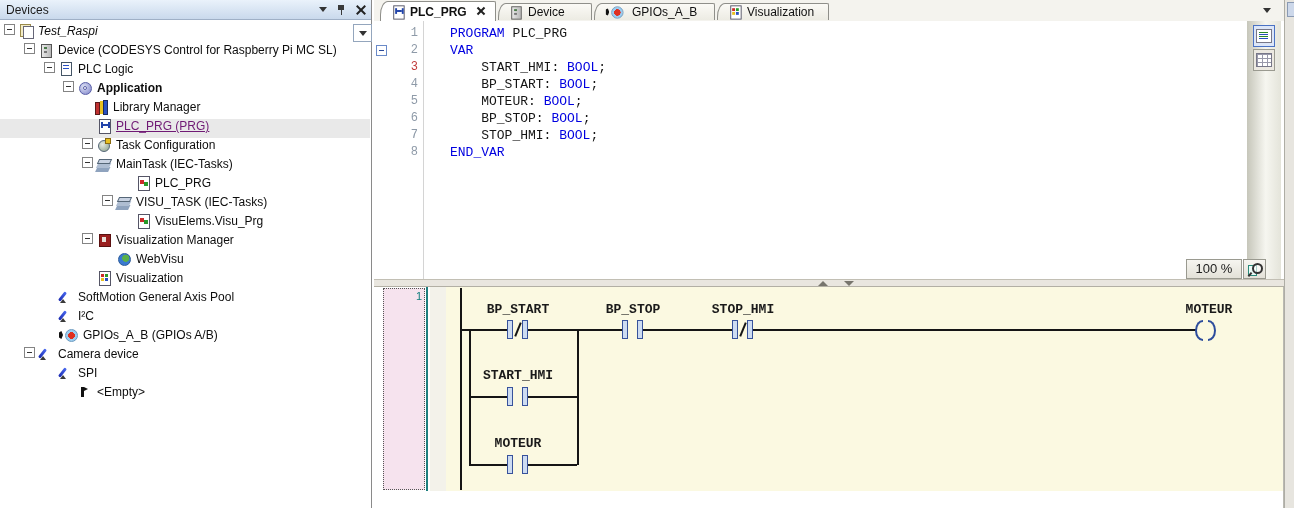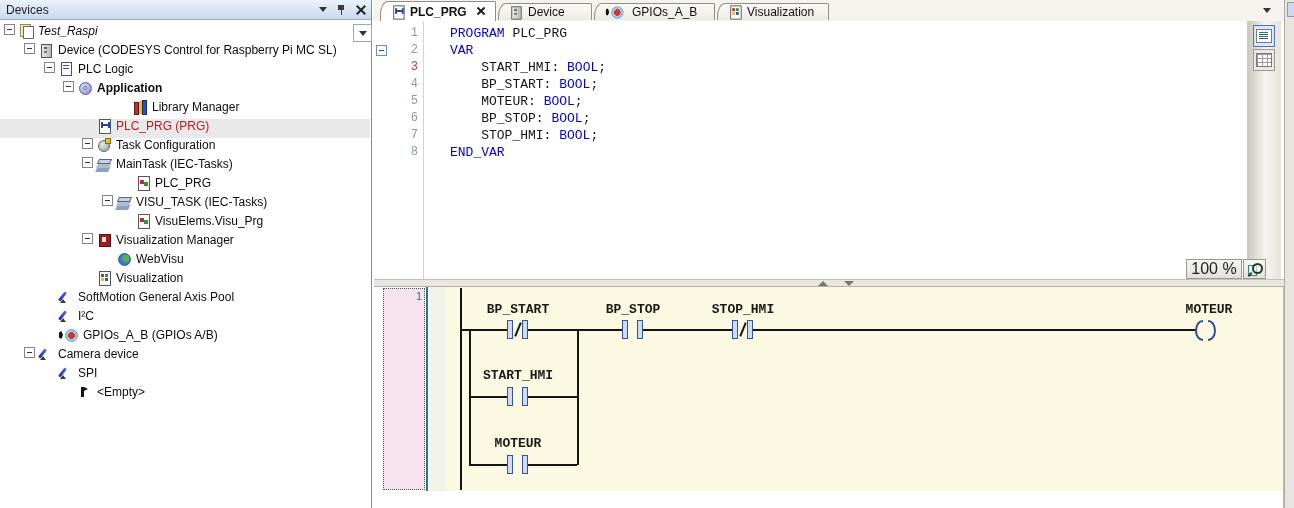--- a/index.html
+++ b/index.html
@@ -22,21 +22,21 @@
   .xicon:before,.xicon:after{content:"";position:absolute;left:4px;top:-1px;width:2px;height:12px;background:#222;}
   .xicon:before{transform:rotate(45deg);}  .xicon:after{transform:rotate(-45deg);}
   .xicon.small:before,.xicon.small:after{height:10px;width:2px;}
 
   .combo{left:353px;top:24px;width:17px;height:16px;background:#fff;border:1px solid #94a6bd;
          display:flex;align-items:center;justify-content:center;}
   .tree{left:0;top:21px;width:370px;height:487px;background:#fff;overflow:hidden;padding-top:3px;}
   .trow{height:19px;display:flex;align-items:flex-start;white-space:nowrap;}
   .trow.sel{background:#e9e9e9;}
   .tlabel{margin-left:5px;color:#0d0d0d;}
-  .trow.sel .tlabel{color:#b91c1c;}
+  .trow.sel .tlabel{color:#701a75;text-decoration:underline;}
   .italic{font-style:italic;} .bold{font-weight:bold;}
   .exp{width:9px;height:9px;border:1px solid #848484;background:#fff;position:relative;
        margin-right:4px;flex:none;}
   .exp:before{content:"";position:absolute;left:2px;top:4px;width:5px;height:1px;background:#333;}
   .exp.none{border-color:transparent;background:transparent;}
   .exp.none:before{display:none;}
 
   
   .ticon{width:14px;height:14px;position:relative;flex:none;display:inline-block;}
   .i-project:before{content:"";position:absolute;left:1px;top:0;width:9px;height:11px;background:#f3ecc6;border:1px solid #9a8a4a;}
@@ -115,21 +115,21 @@
   .viewbtn.active{background:#dce6f8;border:1px solid #4a72c4;}
   .ic-textview{width:14px;height:12px;background:#fff;border:1px solid #778;position:relative;}
   .ic-textview:before{content:"";position:absolute;left:2px;top:2px;width:9px;height:8px;
       background:linear-gradient(#2a8a2a 1px,transparent 1px,transparent 2px,#2a50c0 2px,#2a50c0 3px,transparent 3px);
       background-size:9px 4px;}
   .ic-gridview{width:14px;height:12px;background:#fff;border:1px solid #778;position:relative;}
   .ic-gridview:before{content:"";position:absolute;left:0;top:0;width:14px;height:12px;
       background:linear-gradient(#99a 1px,transparent 1px),linear-gradient(90deg,#99a 1px,transparent 1px);
       background-size:5px 4px;}
   .zoombtn{left:812px;top:238px;width:56px;height:20px;background:linear-gradient(#f6f5f0,#e3e1d8);
-           border:1px solid #9a9a90;box-sizing:border-box;text-align:center;line-height:18px;font-size:16px;color:#222;}
+           border:1px solid #9a9a90;box-sizing:border-box;text-align:center;line-height:18px;font-size:13px;color:#222;}
   .magbtn{left:869px;top:238px;width:23px;height:20px;background:linear-gradient(#f6f5f0,#e3e1d8);
           border:1px solid #9a9a90;box-sizing:border-box;}
   .mag{position:absolute;left:4px;top:3px;width:13px;height:13px;}
   .mag .pagebit{position:absolute;left:0;top:2px;width:7px;height:9px;background:#eafaf6;border:1px solid #2a8a7a;}
   .mag .lens{position:absolute;left:4px;top:0;width:7px;height:7px;border:2px solid #333;border-radius:50%;background:rgba(255,255,255,.6);}
   .mag .handle{position:absolute;left:1px;top:9px;width:2px;height:5px;background:#333;transform:rotate(40deg);}
 
   
   .splitter{left:374px;top:279px;width:910px;height:8px;background:#e9e6df;border-top:1px solid #c2bfb4;border-bottom:1px solid #b2afa4;box-sizing:border-box;}
   .tri-up{position:absolute;width:0;height:0;border-left:5px solid transparent;border-right:5px solid transparent;border-bottom:5px solid #77756d;top:1px;}
@@ -184,21 +184,21 @@
       <div class="trow" style="padding-left:44px">
         <span class="exp"></span>
         <span class="ticon i-plclogic"></span>
         <span class="tlabel">PLC Logic</span>
       </div>
       <div class="trow" style="padding-left:63px">
         <span class="exp"></span>
         <span class="ticon i-app"></span>
         <span class="tlabel bold">Application</span>
       </div>
-      <div class="trow" style="padding-left:118px">
+      <div class="trow" style="padding-left:79px">
         <span class="exp none"></span>
         <span class="ticon i-lib"></span>
         <span class="tlabel">Library Manager</span>
       </div>
       <div class="trow sel" style="padding-left:82px">
         <span class="exp none"></span>
         <span class="ticon i-pou"></span>
         <span class="tlabel">PLC_PRG (PRG)</span>
       </div>
       <div class="trow" style="padding-left:82px">

